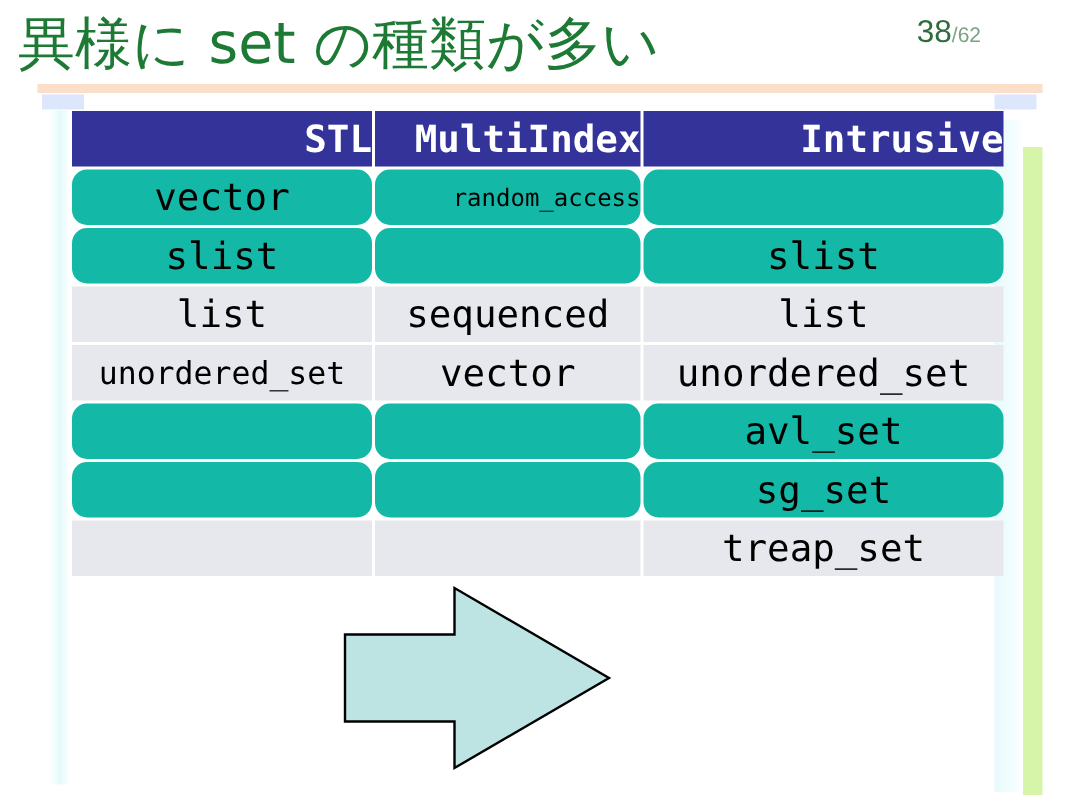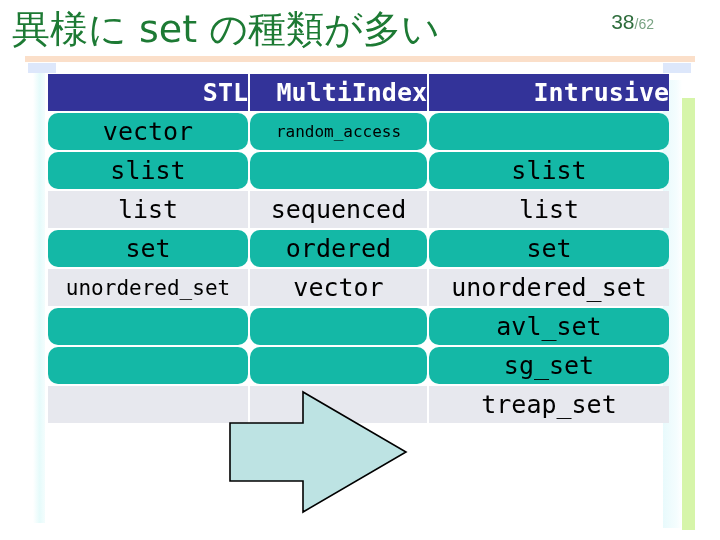--- a/index.html
+++ b/index.html
@@ -140,21 +140,21 @@
     text-align: center;
     font-size: 25px;
     color: #000000;
     font-weight: 400;
     overflow: hidden;
     white-space: nowrap;
   }
   .tbl tr.odd td { background: #c8c8dc; }
   .tbl tr.even td { background: #e7e8ee; }
 
-  td.sm { font-size: 16px; }
+  td.sm { font-size: 16px; text-align: right; }
   td.md { font-size: 21px; }
 
   
   .arrow-wrap {
     position: absolute;
     left: 228px;
     top: 390px;
     width: 180px;
     height: 124px;
     pointer-events: none;
@@ -201,25 +201,20 @@
         <tr class="odd">
           <td>slist</td>
           <td></td>
           <td>slist</td>
         </tr>
         <tr class="even">
           <td>list</td>
           <td>sequenced</td>
           <td>list</td>
         </tr>
-        <tr class="odd">
-          <td>set</td>
-          <td>ordered</td>
-          <td>set</td>
-        </tr>
         <tr class="even">
           <td class="md">unordered_set</td>
           <td>vector</td>
           <td>unordered_set</td>
         </tr>
         <tr class="odd">
           <td></td>
           <td></td>
           <td>avl_set</td>
         </tr>

